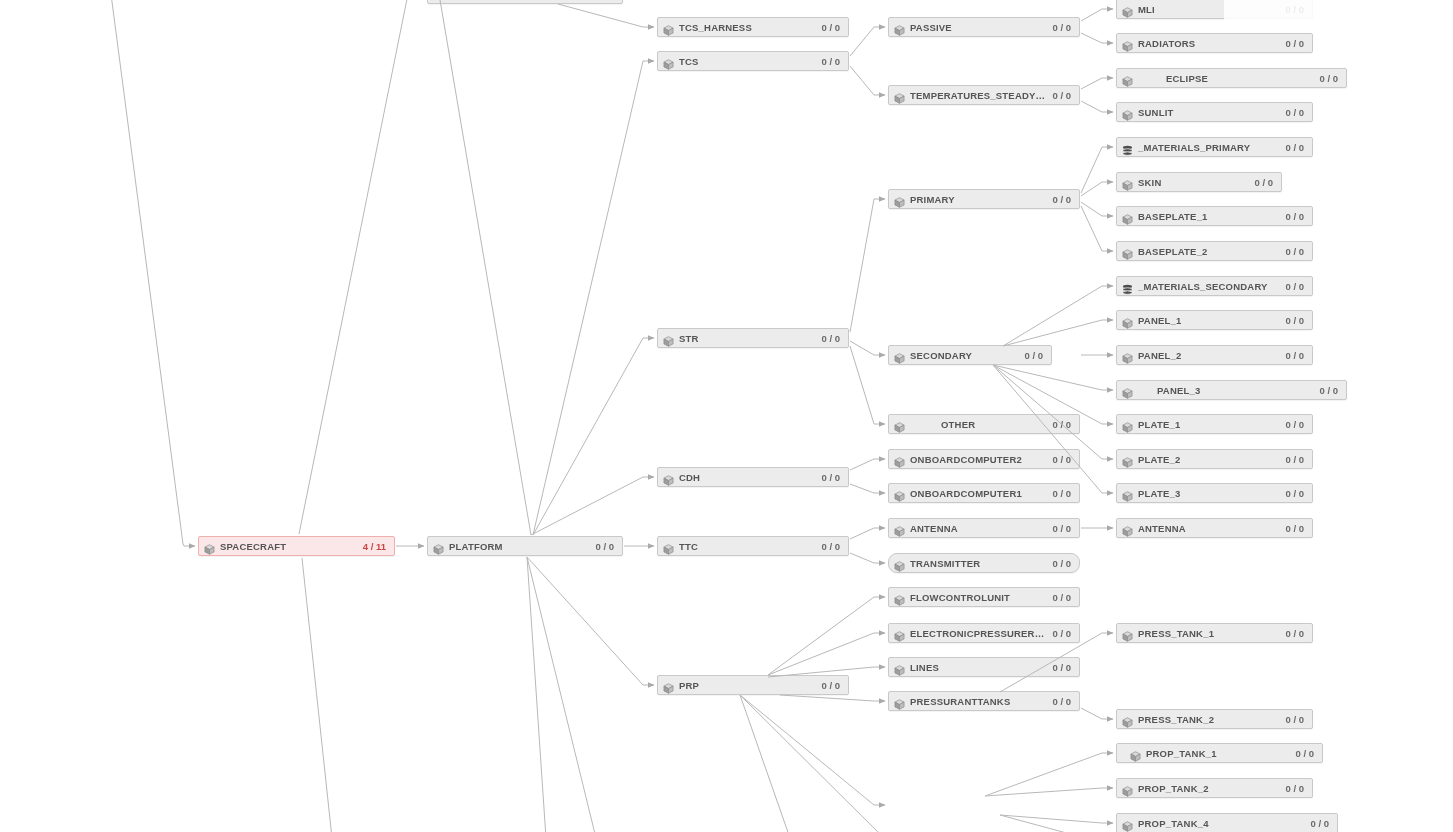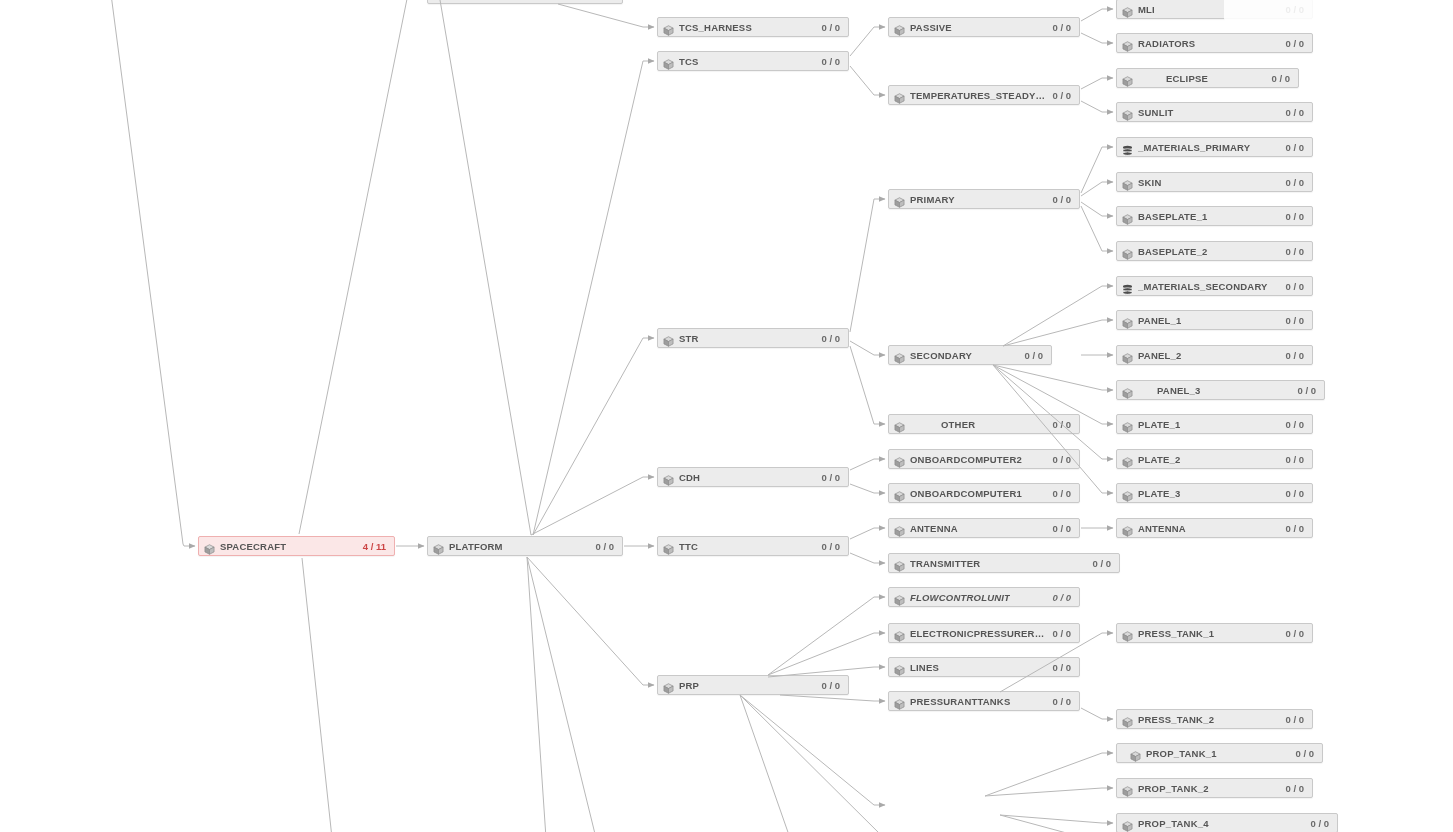--- a/index.html
+++ b/index.html
@@ -176,30 +176,30 @@
       </div>
       <div class="node" style="left: 888px; top: 518px; width: 192px;">
         <span class="ic"><svg viewBox="0 0 12 12" width="11" height="11">
             <polygon points="6,0.8 11,3.4 6,6 1,3.4" fill="#d9d9d9" stroke="#888" stroke-width="0.7"></polygon>
             <polygon points="1,3.4 6,6 6,11.2 1,8.6" fill="#9d9d9d" stroke="#888" stroke-width="0.7"></polygon>
             <polygon points="11,3.4 6,6 6,11.2 11,8.6" fill="#bdbdbd" stroke="#888" stroke-width="0.7"></polygon>
           </svg></span>
         <span class="lbl">ANTENNA</span>
         <span class="cnt">0 / 0</span>
       </div>
-      <div class="node" style="left: 888px; top: 553px; width: 232px;">
+      <div class="node" style="left: 888px; top: 553px; width: 192px; border-radius: 9px;">
         <span class="ic"><svg viewBox="0 0 12 12" width="11" height="11">
             <polygon points="6,0.8 11,3.4 6,6 1,3.4" fill="#d9d9d9" stroke="#888" stroke-width="0.7"></polygon>
             <polygon points="1,3.4 6,6 6,11.2 1,8.6" fill="#9d9d9d" stroke="#888" stroke-width="0.7"></polygon>
             <polygon points="11,3.4 6,6 6,11.2 11,8.6" fill="#bdbdbd" stroke="#888" stroke-width="0.7"></polygon>
           </svg></span>
         <span class="lbl">TRANSMITTER</span>
         <span class="cnt">0 / 0</span>
       </div>
-      <div class="node" style="left: 888px; top: 587px; width: 192px; font-style: italic;">
+      <div class="node" style="left: 888px; top: 587px; width: 192px;">
         <span class="ic"><svg viewBox="0 0 12 12" width="11" height="11">
             <polygon points="6,0.8 11,3.4 6,6 1,3.4" fill="#d9d9d9" stroke="#888" stroke-width="0.7"></polygon>
             <polygon points="1,3.4 6,6 6,11.2 1,8.6" fill="#9d9d9d" stroke="#888" stroke-width="0.7"></polygon>
             <polygon points="11,3.4 6,6 6,11.2 11,8.6" fill="#bdbdbd" stroke="#888" stroke-width="0.7"></polygon>
           </svg></span>
         <span class="lbl">FLOWCONTROLUNIT</span>
         <span class="cnt">0 / 0</span>
       </div>
       <div class="node" style="left: 888px; top: 623px; width: 192px;">
         <span class="ic"><svg viewBox="0 0 12 12" width="11" height="11">
@@ -248,21 +248,21 @@
       </div>
       <div class="node" style="left: 1116px; top: 33px; width: 197px;">
         <span class="ic"><svg viewBox="0 0 12 12" width="11" height="11">
             <polygon points="6,0.8 11,3.4 6,6 1,3.4" fill="#d9d9d9" stroke="#888" stroke-width="0.7"></polygon>
             <polygon points="1,3.4 6,6 6,11.2 1,8.6" fill="#9d9d9d" stroke="#888" stroke-width="0.7"></polygon>
             <polygon points="11,3.4 6,6 6,11.2 11,8.6" fill="#bdbdbd" stroke="#888" stroke-width="0.7"></polygon>
           </svg></span>
         <span class="lbl">RADIATORS</span>
         <span class="cnt">0 / 0</span>
       </div>
-      <div class="node" style="left: 1116px; top: 68px; width: 183px; gap: 33px;">
+      <div class="node" style="left: 1116px; top: 68px; width: 231px; gap: 33px;">
         <span class="ic"><svg viewBox="0 0 12 12" width="11" height="11">
             <polygon points="6,0.8 11,3.4 6,6 1,3.4" fill="#d9d9d9" stroke="#888" stroke-width="0.7"></polygon>
             <polygon points="1,3.4 6,6 6,11.2 1,8.6" fill="#9d9d9d" stroke="#888" stroke-width="0.7"></polygon>
             <polygon points="11,3.4 6,6 6,11.2 11,8.6" fill="#bdbdbd" stroke="#888" stroke-width="0.7"></polygon>
           </svg></span>
         <span class="lbl">ECLIPSE</span>
         <span class="cnt">0 / 0</span>
       </div>
       <div class="node" style="left: 1116px; top: 102px; width: 197px;">
         <span class="ic"><svg viewBox="0 0 12 12" width="11" height="11">
@@ -275,21 +275,21 @@
       </div>
       <div class="node" style="left: 1116px; top: 137px; width: 197px;">
         <span class="ic"><svg viewBox="0 0 12 12" width="11" height="11">
             <ellipse cx="6" cy="2.6" rx="5" ry="1.9" fill="#4d4d4d"></ellipse>
             <ellipse cx="6" cy="6" rx="5" ry="1.9" fill="#4d4d4d" stroke="#fff" stroke-width="0.8"></ellipse>
             <ellipse cx="6" cy="9.4" rx="5" ry="1.9" fill="#4d4d4d" stroke="#fff" stroke-width="0.8"></ellipse>
           </svg></span>
         <span class="lbl">_MATERIALS_PRIMARY</span>
         <span class="cnt">0 / 0</span>
       </div>
-      <div class="node" style="left: 1116px; top: 172px; width: 197px;">
+      <div class="node" style="left: 1116px; top: 172px; width: 166px;">
         <span class="ic"><svg viewBox="0 0 12 12" width="11" height="11">
             <polygon points="6,0.8 11,3.4 6,6 1,3.4" fill="#d9d9d9" stroke="#888" stroke-width="0.7"></polygon>
             <polygon points="1,3.4 6,6 6,11.2 1,8.6" fill="#9d9d9d" stroke="#888" stroke-width="0.7"></polygon>
             <polygon points="11,3.4 6,6 6,11.2 11,8.6" fill="#bdbdbd" stroke="#888" stroke-width="0.7"></polygon>
           </svg></span>
         <span class="lbl">SKIN</span>
         <span class="cnt">0 / 0</span>
       </div>
       <div class="node" style="left: 1116px; top: 206px; width: 197px;">
         <span class="ic"><svg viewBox="0 0 12 12" width="11" height="11">
@@ -329,21 +329,21 @@
       </div>
       <div class="node" style="left: 1116px; top: 345px; width: 197px;">
         <span class="ic"><svg viewBox="0 0 12 12" width="11" height="11">
             <polygon points="6,0.8 11,3.4 6,6 1,3.4" fill="#d9d9d9" stroke="#888" stroke-width="0.7"></polygon>
             <polygon points="1,3.4 6,6 6,11.2 1,8.6" fill="#9d9d9d" stroke="#888" stroke-width="0.7"></polygon>
             <polygon points="11,3.4 6,6 6,11.2 11,8.6" fill="#bdbdbd" stroke="#888" stroke-width="0.7"></polygon>
           </svg></span>
         <span class="lbl">PANEL_2</span>
         <span class="cnt">0 / 0</span>
       </div>
-      <div class="node" style="left: 1116px; top: 380px; width: 209px; gap: 24px;">
+      <div class="node" style="left: 1116px; top: 380px; width: 231px; gap: 24px;">
         <span class="ic"><svg viewBox="0 0 12 12" width="11" height="11">
             <polygon points="6,0.8 11,3.4 6,6 1,3.4" fill="#d9d9d9" stroke="#888" stroke-width="0.7"></polygon>
             <polygon points="1,3.4 6,6 6,11.2 1,8.6" fill="#9d9d9d" stroke="#888" stroke-width="0.7"></polygon>
             <polygon points="11,3.4 6,6 6,11.2 11,8.6" fill="#bdbdbd" stroke="#888" stroke-width="0.7"></polygon>
           </svg></span>
         <span class="lbl">PANEL_3</span>
         <span class="cnt">0 / 0</span>
       </div>
       <div class="node" style="left: 1116px; top: 414px; width: 197px;">
         <span class="ic"><svg viewBox="0 0 12 12" width="11" height="11">

